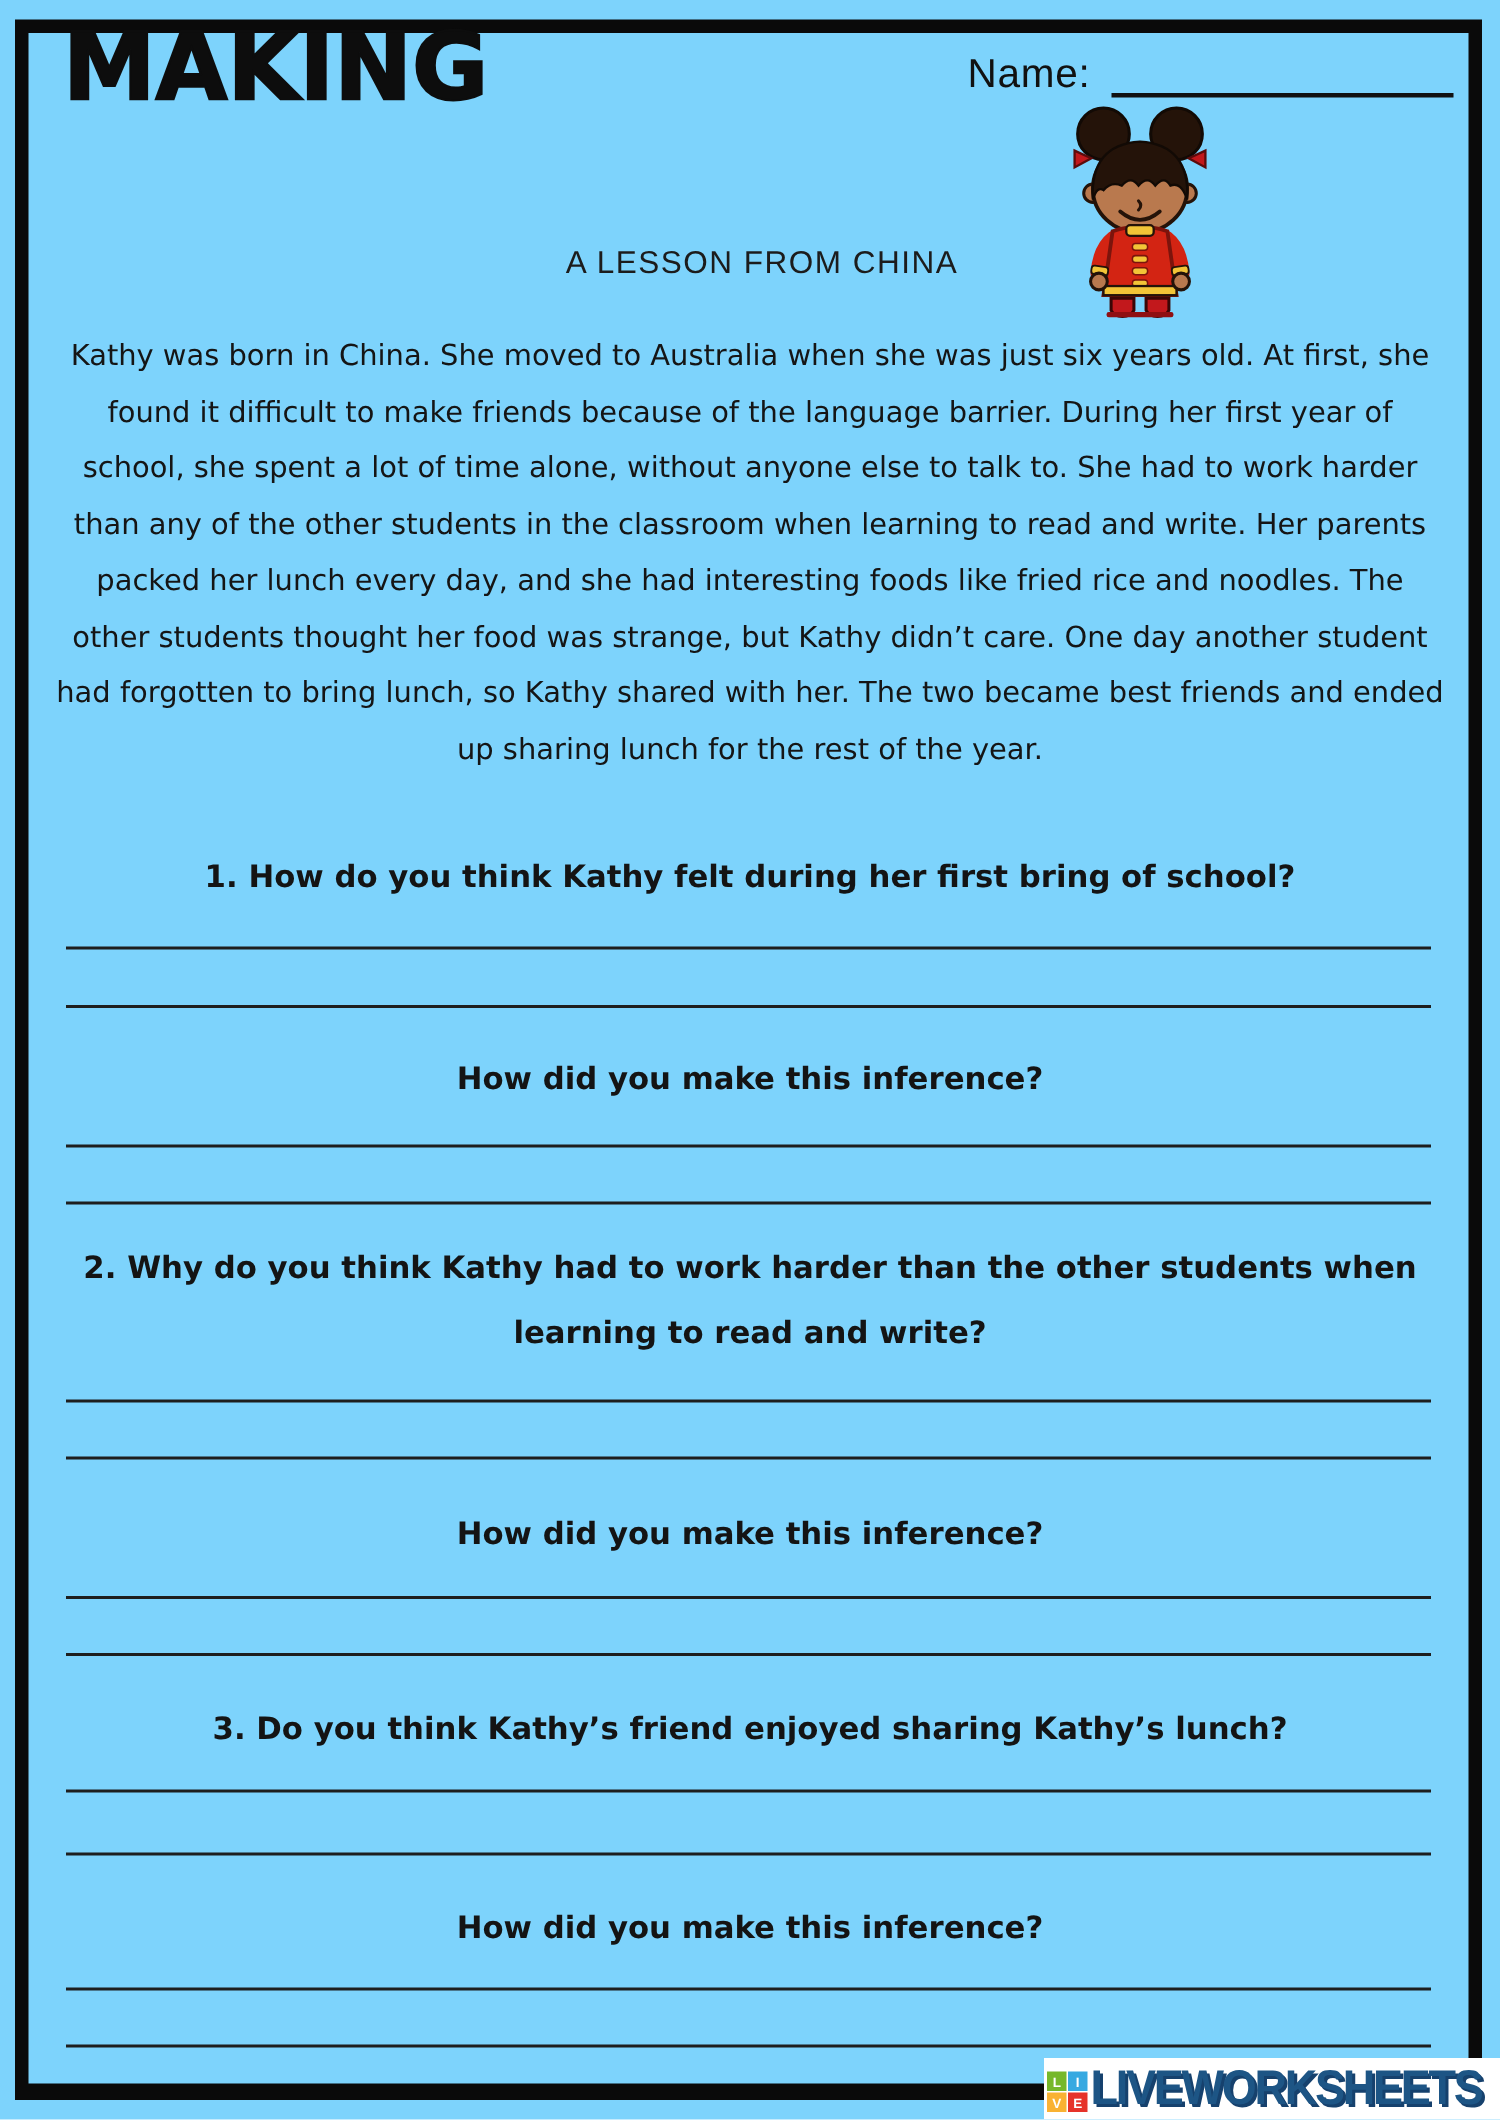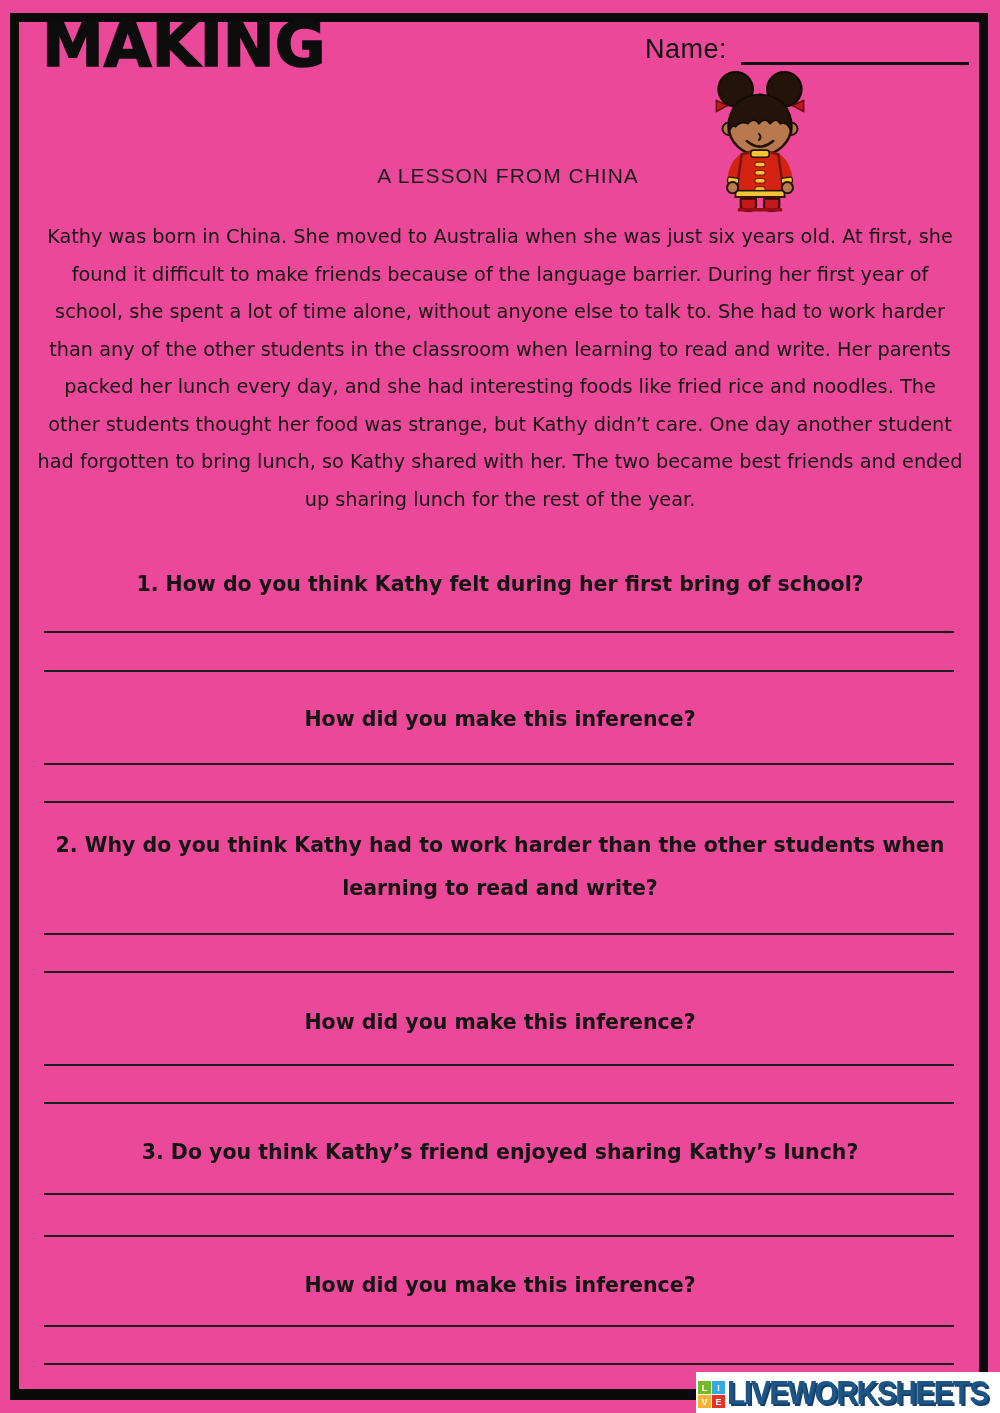--- a/index.html
+++ b/index.html
@@ -1,16 +1,16 @@
 <!DOCTYPE html>
 <html style="--brand_blue: #1d5585; --tile_green: #76b82a; --tile_blue: #36a9e1; --tile_yellow: #f9b233; --tile_red: #e6332a; --dress_red: #d32413; --dress_dark: #7c140c; --trim_gold: #f2c437; --skin: #b9794e; --hair: #241309; --shoe_red: #c2181c;"><head>
 <meta charset="utf-8">
 <style>
   html,body{margin:0;padding:0;background:#ffffff;}
-  .page{position:relative;width:1000px;height:1413px;background:#ec4899;overflow:hidden;
+  .page{position:relative;width:1000px;height:1413px;background:#7dd3fc;overflow:hidden;
         font-family:"Liberation Sans",sans-serif;color:#111;}
   .frame{position:absolute;left:10px;top:13px;width:978px;height:1387px;box-sizing:border-box;
          border:9px solid #0a0a0a;border-bottom-width:11px;}
   
   .title{position:absolute;left:42px;top:16px;font-family:"DejaVu Sans",sans-serif;
          font-weight:bold;font-size:62px;line-height:0.94;color:#0d0d0d;
          -webkit-text-stroke:1.5px #0d0d0d;letter-spacing:0;}
   .title span{display:block;}
   
   .name-row{position:absolute;left:645px;top:34px;display:flex;align-items:flex-end;}

